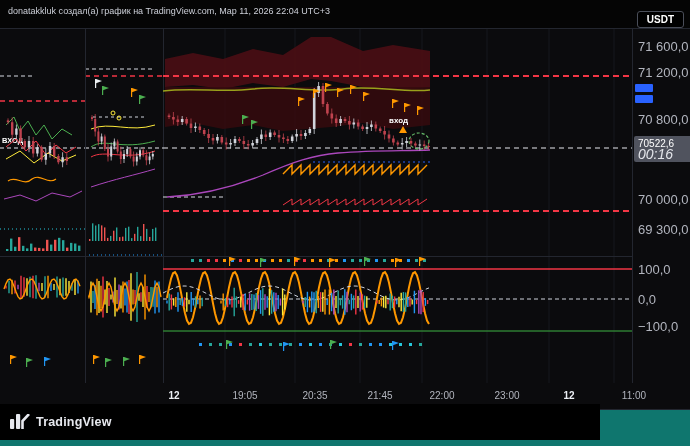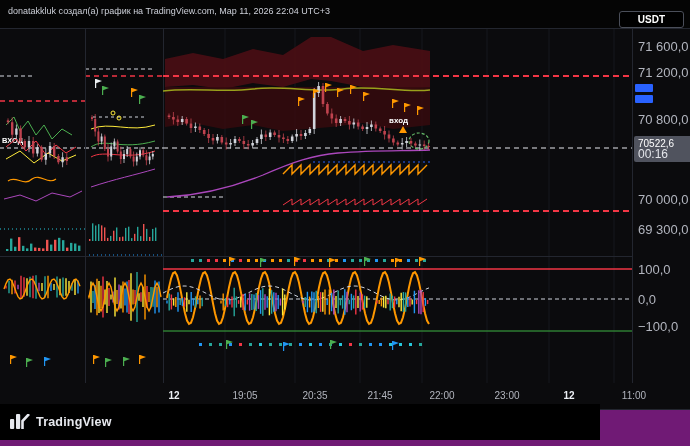--- a/index.html
+++ b/index.html
@@ -1,40 +1,40 @@
 <!DOCTYPE html>
 <html><head>
 <meta charset="utf-8">
 <style>
   html,body{margin:0;padding:0;background:#000;}
-  .root{position:relative;width:690px;height:446px;background:#701a75;overflow:hidden;
+  .root{position:relative;width:690px;height:446px;background:#0f766e;overflow:hidden;
         font-family:"Liberation Sans",sans-serif;color:#b2b5be;}
   
   .topbar{position:absolute;left:0;top:0;width:690px;height:28px;background:#050505;}
   .attr{position:absolute;left:8px;top:6px;font-size:9px;color:#cdd0d9;white-space:nowrap;}
   .badge{position:absolute;right:6px;top:11px;background:#000;border:1px solid #4a4e59;border-radius:3px;
-         color:#fff;font-size:10px;font-weight:bold;padding:2px 18px;line-height:11px;}
+         color:#fff;font-size:10px;font-weight:bold;padding:2px 9px;line-height:11px;}
   
   .chart{position:absolute;left:0;top:28px;width:690px;height:355px;background:#0b0b0d;
          border-top:1px solid #23262f;box-sizing:border-box;}
   .panelA{position:absolute;left:0;top:0;}
   .panelB{position:absolute;left:85px;top:0;}
   .vsep{position:absolute;top:0;width:1px;height:355px;background:#23262f;}
   .hsep{position:absolute;left:0;top:227px;width:632px;height:1px;background:#23262f;}
   .mainP{position:absolute;left:163px;top:0;}
   .mainO{position:absolute;left:163px;top:227px;}
   svg{display:block;}
   
   .axis{position:absolute;left:632px;top:0;width:58px;height:355px;border-left:1px solid #23262f;
         background:#0b0b0d;box-sizing:border-box;}
   .axlab{position:absolute;left:5px;transform:translateY(-50%);font-size:13px;color:#b2b5be;white-space:nowrap;}
   .axtag{position:absolute;left:2px;width:18px;height:8px;background:#2962ff;border-radius:1px;}
   .lastbox{position:absolute;left:1px;top:107px;width:52px;background:#50535e;color:#fff;
            border-radius:2px;padding:2px 4px;font-size:10px;line-height:11px;}
-  .lastbox .cd{font-size:12px;color:#e3e5ea;}
+  .lastbox .cd{font-size:14px;color:#e3e5ea;font-style:italic;}
   
   .timebar{position:absolute;left:0;top:383px;width:690px;height:27px;background:#0b0b0d;
            border-bottom:1px solid #23262f;box-sizing:border-box;}
   .tlab{position:absolute;top:7px;transform:translateX(-50%);font-size:10px;color:#b2b5be;margin-left:20px;}
   .tday{color:#eceff4;font-weight:bold;}
   
   .bottombar{position:absolute;left:0;top:404px;width:600px;height:36px;background:#000;text-decoration:underline;}
   .brand{position:absolute;left:10px;top:10px;display:flex;align-items:center;gap:6px;cursor:pointer;}
   .brand .txt{font-size:12.5px;font-weight:bold;color:#e6e8ee;letter-spacing:.2px;}
 </style>

